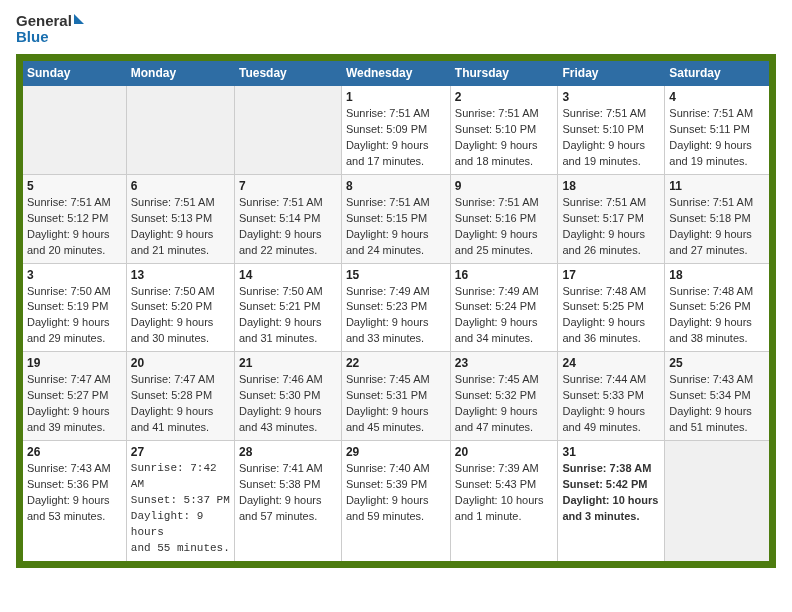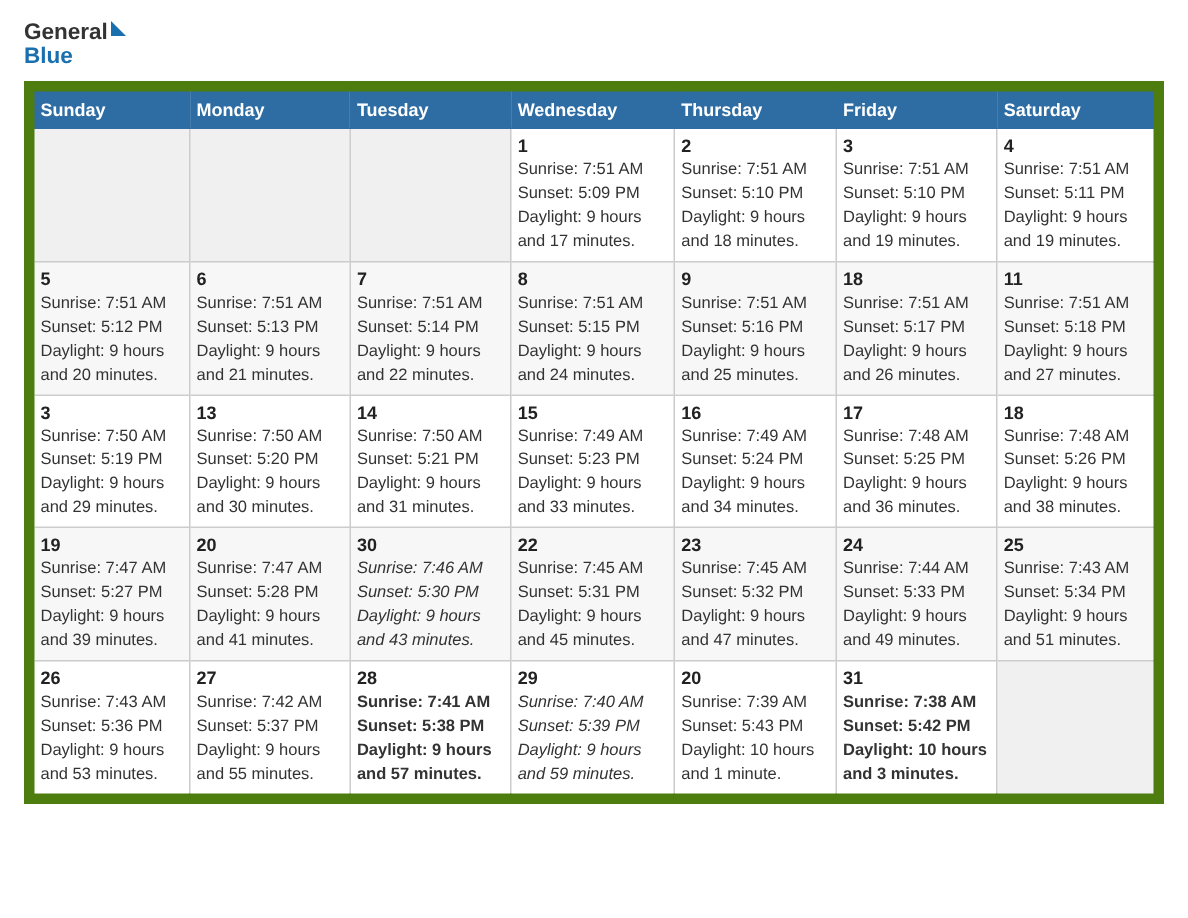--- a/index.html
+++ b/index.html
@@ -257,22 +257,22 @@
 and 39 minutes.</div>
           </td>
           <td>
             <span class="day-num">20</span>
             <div class="day-info" style="white-space: pre-line;">Sunrise: 7:47 AM
 Sunset: 5:28 PM
 Daylight: 9 hours
 and 41 minutes.</div>
           </td>
           <td>
-            <span class="day-num">30</span>
-            <div class="day-info" style="white-space: pre-line; font-style: italic;">Sunrise: 7:46 AM
+            <span class="day-num">21</span>
+            <div class="day-info" style="white-space: pre-line;">Sunrise: 7:46 AM
 Sunset: 5:30 PM
 Daylight: 9 hours
 and 43 minutes.</div>
           </td>
           <td>
             <span class="day-num">22</span>
             <div class="day-info" style="white-space: pre-line;">Sunrise: 7:45 AM
 Sunset: 5:31 PM
 Daylight: 9 hours
 and 45 minutes.</div>
@@ -302,35 +302,35 @@
         <tr>
           <td>
             <span class="day-num">26</span>
             <div class="day-info" style="white-space: pre-line;">Sunrise: 7:43 AM
 Sunset: 5:36 PM
 Daylight: 9 hours
 and 53 minutes.</div>
           </td>
           <td>
             <span class="day-num">27</span>
-            <div class="day-info" style="white-space: pre-line;">Sunrise: 7:42 AM
+            <div class="day-info" style="white-space: pre-line; font-family: Liberation Mono, monospace;">Sunrise: 7:42 AM
 Sunset: 5:37 PM
 Daylight: 9 hours
 and 55 minutes.</div>
           </td>
           <td>
             <span class="day-num">28</span>
-            <div class="day-info" style="white-space: pre-line; font-weight: bold;">Sunrise: 7:41 AM
+            <div class="day-info" style="white-space: pre-line;">Sunrise: 7:41 AM
 Sunset: 5:38 PM
 Daylight: 9 hours
 and 57 minutes.</div>
           </td>
           <td>
             <span class="day-num">29</span>
-            <div class="day-info" style="white-space: pre-line; font-style: italic;">Sunrise: 7:40 AM
+            <div class="day-info" style="white-space: pre-line;">Sunrise: 7:40 AM
 Sunset: 5:39 PM
 Daylight: 9 hours
 and 59 minutes.</div>
           </td>
           <td>
             <span class="day-num">20</span>
             <div class="day-info" style="white-space: pre-line;">Sunrise: 7:39 AM
 Sunset: 5:43 PM
 Daylight: 10 hours
 and 1 minute.</div>

